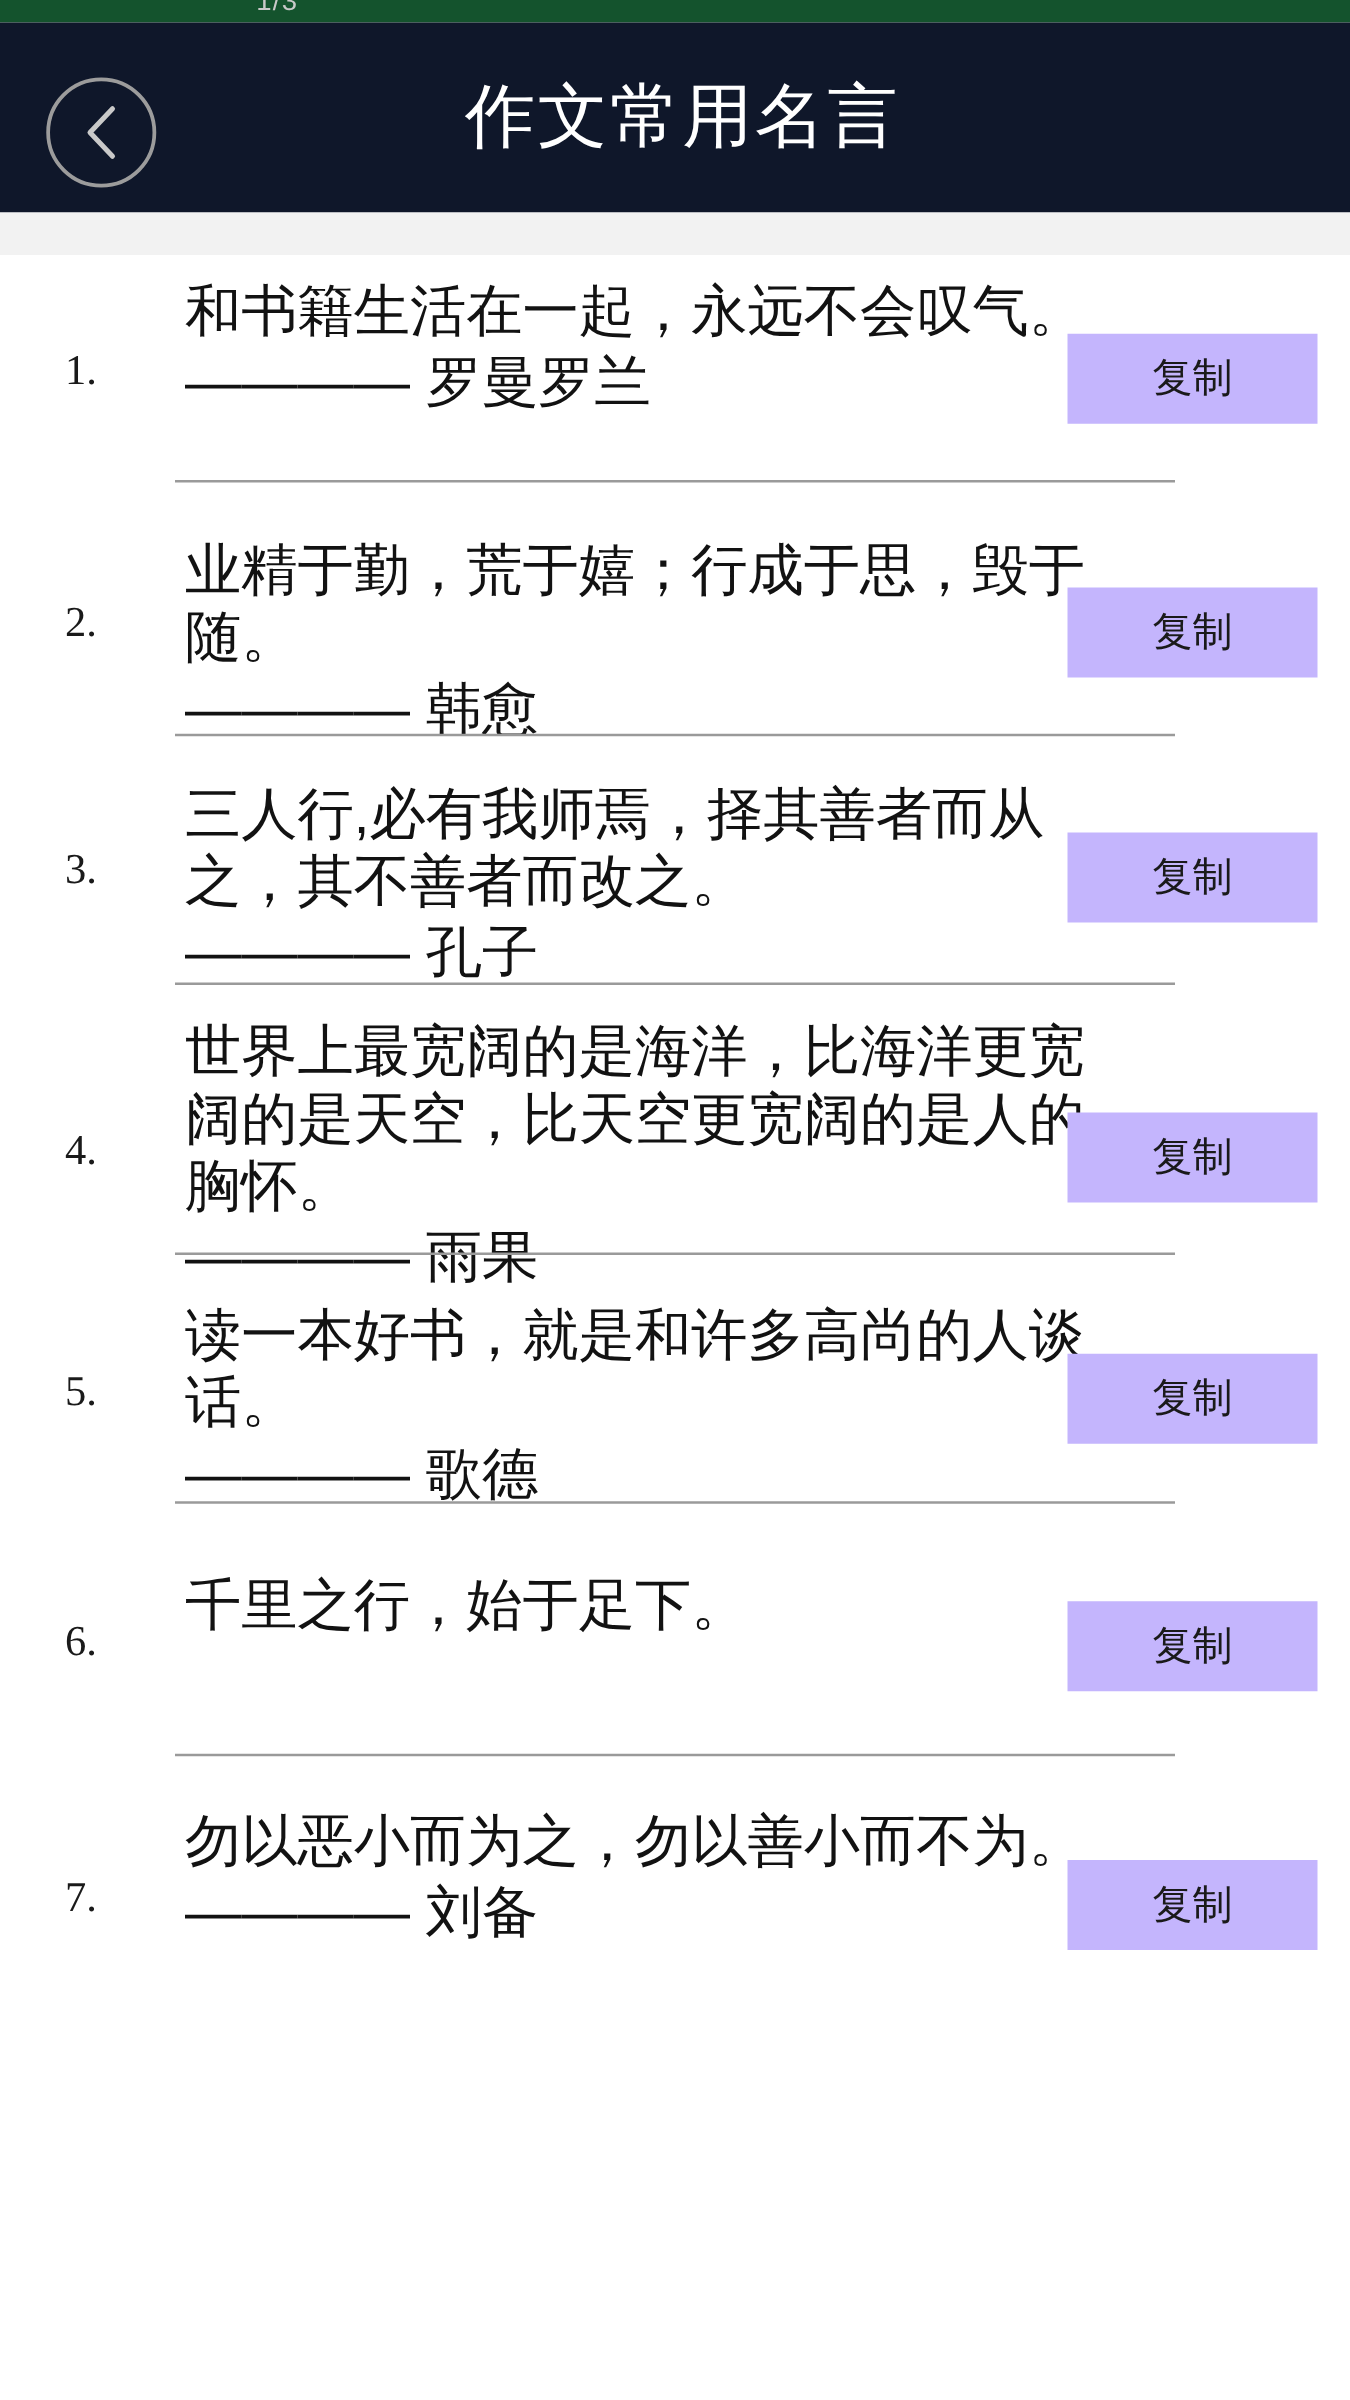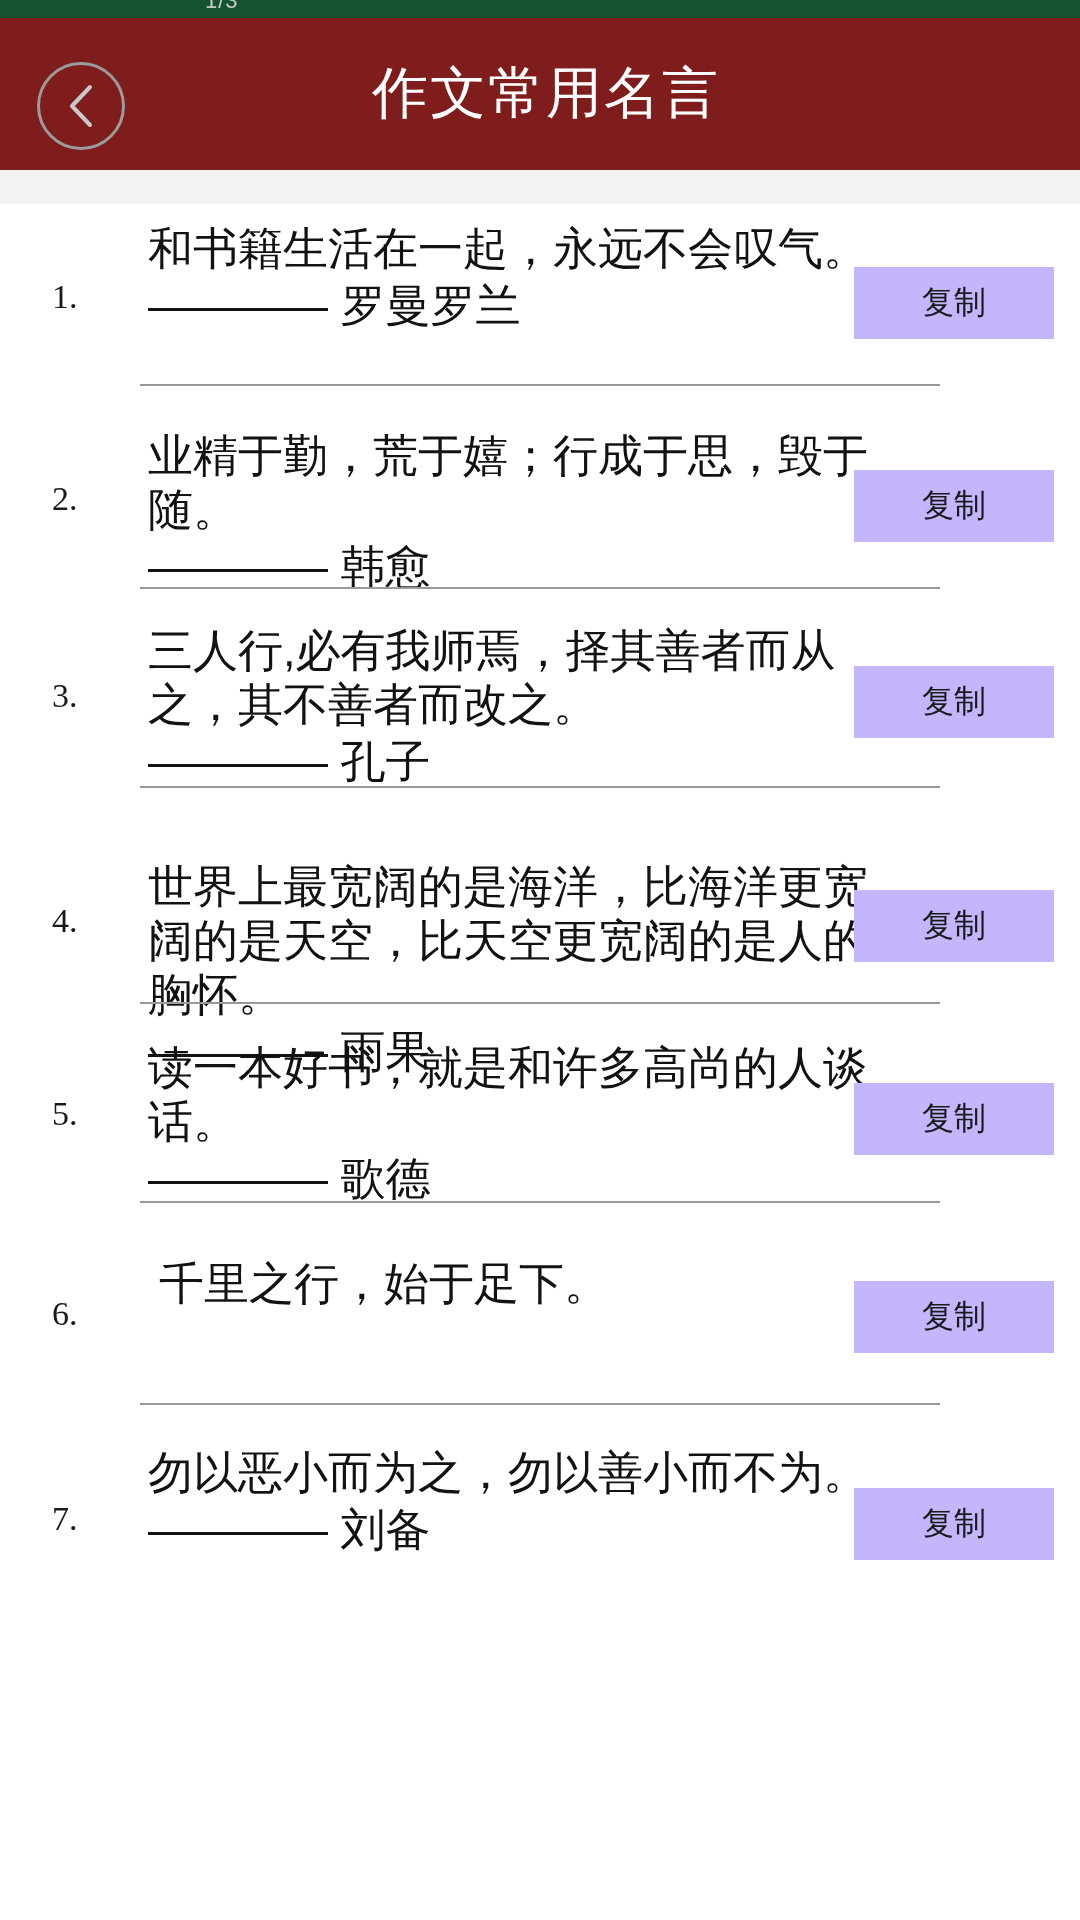--- a/index.html
+++ b/index.html
@@ -33,21 +33,21 @@
     letter-spacing: 1px;
     white-space: nowrap;
   }
 
   
   .header {
     position: absolute;
     top: 18px; left: 0;
     width: 1080px;
     height: 152px;
-    background: #7f1d1d;
+    background: #0f172a;
   }
   .back-button {
     position: absolute;
     left: 37px;
     top: 44px;
     width: 88px;
     height: 88px;
     border: 3px solid #9c9c9c;
     border-radius: 50%;
     box-sizing: border-box;
@@ -202,41 +202,41 @@
     <div class="quote-block" style="top:18px;">
       <div class="quote-text">三人行,必有我师焉，择其善者而从之，其不善者而改之。</div>
       <div class="quote-author">————  孔子</div>
     </div>
     <div class="copy-button" style="top:60px;">复制</div>
     <div class="divider" style="top:180px;"></div>
   </div>
 
   <div class="quote-row" style="height:215px;">
     <div class="row-index" style="top:100px;">4.</div>
-    <div class="quote-block" style="top:10px;margin-top:46px;">
+    <div class="quote-block" style="top:10px;">
       <div class="quote-text">世界上最宽阔的是海洋，比海洋更宽阔的是天空，比天空更宽阔的是人的胸怀。</div>
       <div class="quote-author">————  雨果</div>
     </div>
     <div class="copy-button" style="top:86px;">复制</div>
     <div class="divider" style="top:198px;"></div>
   </div>
 
   <div class="quote-row" style="height:200px;">
     <div class="row-index" style="top:78px;">5.</div>
     <div class="quote-block" style="top:22px;">
       <div class="quote-text">读一本好书，就是和许多高尚的人谈话。</div>
       <div class="quote-author">————  歌德</div>
     </div>
     <div class="copy-button" style="top:64px;">复制</div>
     <div class="divider" style="top:182px;"></div>
   </div>
 
   <div class="quote-row" style="height:205px;">
     <div class="row-index" style="top:78px;">6.</div>
-    <div class="quote-block" style="top:38px;margin-left:11px;">
+    <div class="quote-block" style="top:38px;">
       <div class="quote-text">千里之行，始于足下。</div>
     </div>
     <div class="copy-button" style="top:62px;">复制</div>
     <div class="divider" style="top:184px;"></div>
   </div>
 
   <div class="quote-row" style="height:200px;">
     <div class="row-index" style="top:78px;">7.</div>
     <div class="quote-block" style="top:22px;">
       <div class="quote-text">勿以恶小而为之，勿以善小而不为。</div>

